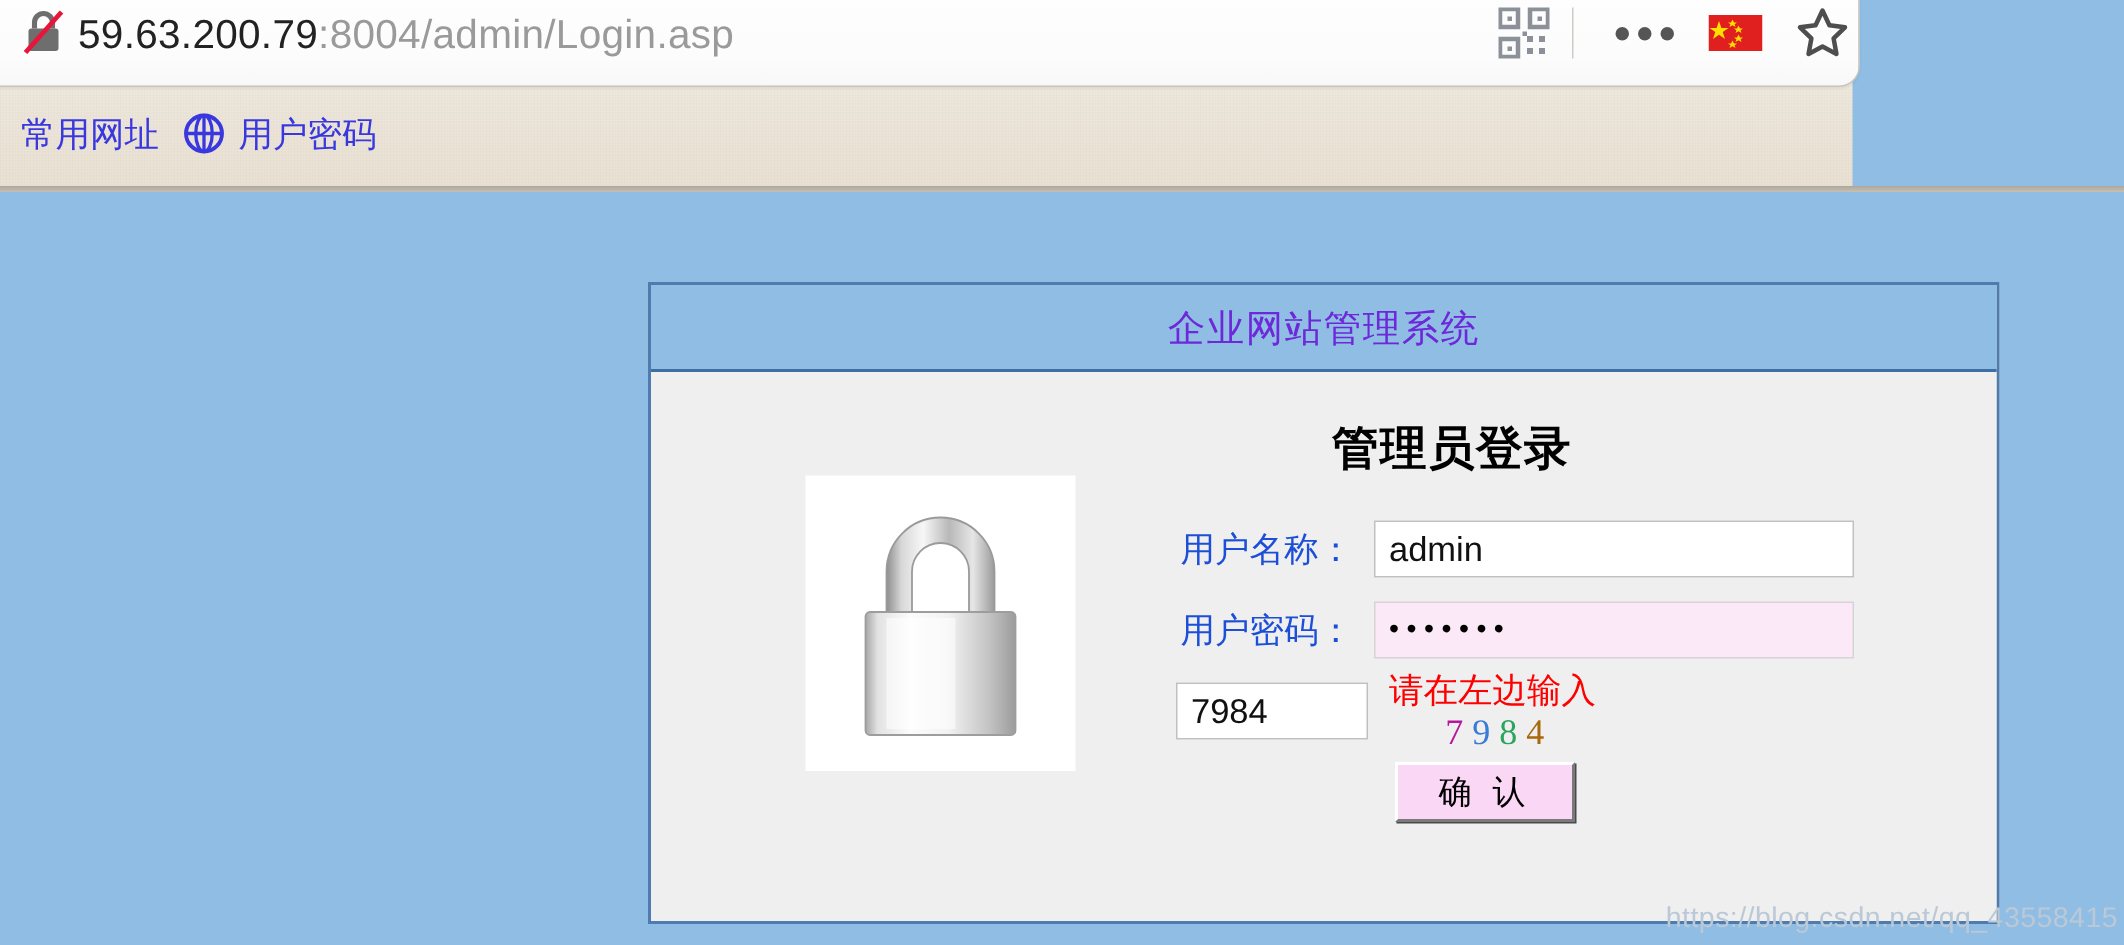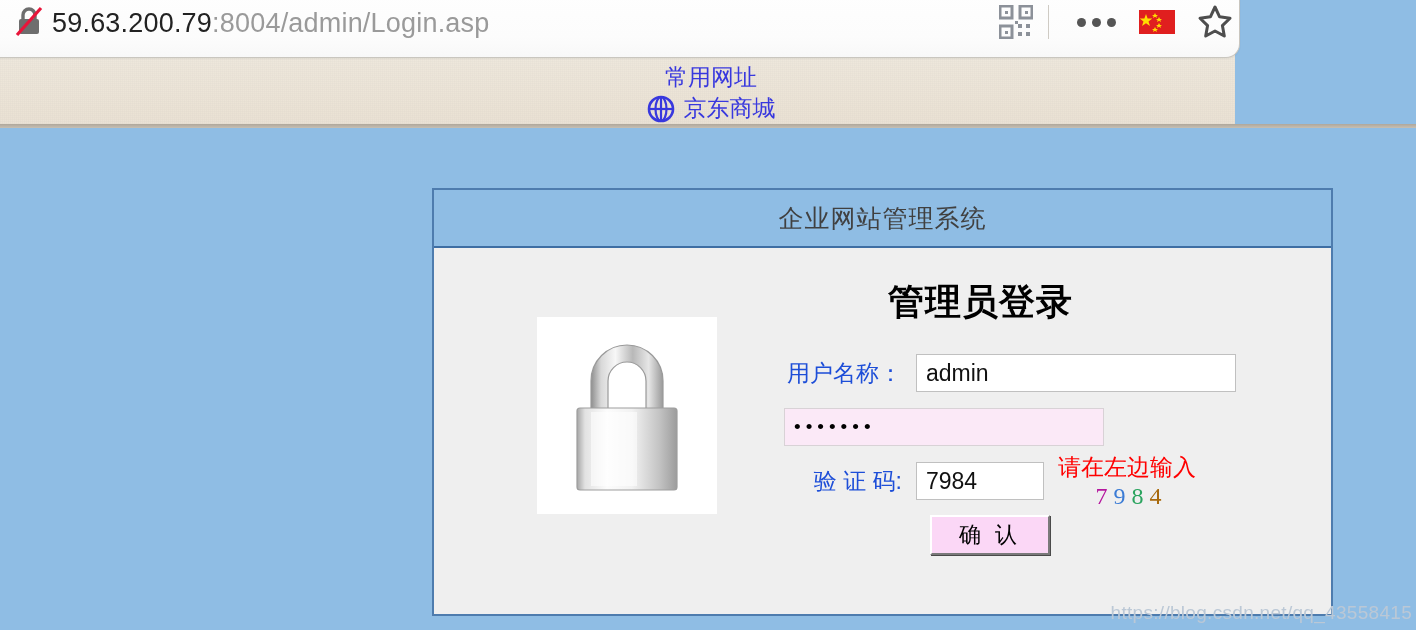--- a/index.html
+++ b/index.html
@@ -72,21 +72,20 @@
   .flag-icon { width: 60px; }
   .star-icon { width: 56px; }
 
   
   .bookmarks-bar {
     position: absolute;
     left: 0; top: 62px;
     width: 1416px; height: 54px;
     display: flex; align-items: center;
     padding-left: 6px;
-    flex-direction: column;
   }
   .bm-item {
     display: flex; align-items: center;
     height: 40px;
     padding: 0 8px;
     color: #3A3AE0;
     font-size: 23px;
     white-space: nowrap;
   }
   .bm-label { color: #3838DE; }
@@ -113,21 +112,21 @@
     background: #EFEFEF;
   }
   .panel-header {
     height: 58px;
     background: #8FBDE4;
     border-bottom: 2px solid #3E6EA3;
     display: flex; align-items: center; justify-content: center;
   }
   .panel-header-title {
     font-size: 25px;
-    color: #404040;
+    color: #6d28d9;
     letter-spacing: 1px;
   }
   .panel-body {
     position: relative;
     height: 366px;
     background: #EFEFEF;
   }
 
   .padlock-box {
     position: absolute;
@@ -136,21 +135,21 @@
     background: #FFFFFF;
     display: flex; align-items: center; justify-content: center;
   }
 
   .form-area {
     position: absolute;
     left: 350px; top: 30px;
     width: 540px;
   }
   .form-title {
-    font-size: 36px;
+    font-size: 31px;
     font-weight: bold;
     color: #000;
     margin: 0 0 26px 0;
     padding-left: 104px;
     letter-spacing: 1px;
   }
   .form-row {
     display: flex;
     align-items: center;
     margin-bottom: 14px;
@@ -299,21 +298,21 @@
     </div>
     <div class="bm-item">
       <span class="globe-icon">
         <svg width="28" height="28" viewBox="0 0 28 28">
           <circle cx="14" cy="14" r="12" fill="none" stroke="#3838DE" stroke-width="2.6"></circle>
           <ellipse cx="14" cy="14" rx="5.5" ry="12" fill="none" stroke="#3838DE" stroke-width="2.2"></ellipse>
           <line x1="2" y1="14" x2="26" y2="14" stroke="#3838DE" stroke-width="2.2"></line>
           <line x1="14" y1="2" x2="14" y2="26" stroke="#3838DE" stroke-width="2.2"></line>
         </svg>
       </span>
-      <span class="bm-label">京东商城</span>
+      <span class="bm-label">用户密码</span>
     </div>
   </div>
 
   <div class="chrome-bottom-line"></div>
 </div>
 
 <div class="page">
 
   <div class="login-panel">
 
@@ -351,25 +350,25 @@
 
       <div class="form-area">
         <div class="form-title">管理员登录</div>
 
         <div class="form-row">
           <span class="form-label">用户名称：</span>
           <input class="text-input input-user" type="text" value="admin" style="">
         </div>
 
         <div class="form-row">
+          <span class="form-label">用户密码：</span>
           <input class="text-input input-pass" type="text" value="•••••••" style="">
         </div>
 
         <div class="form-row">
-          <span class="form-label">验 证 码:</span>
           <input class="text-input input-code" type="text" value="7984" style="">
           <span class="captcha-hint">
             <span>请在左边输入</span>
             <span class="captcha-digits"><span style="color: rgb(181, 23, 158);">7</span><span style="color: rgb(58, 123, 213);">9</span><span style="color: rgb(43, 164, 95);">8</span><span style="color: rgb(168, 105, 12);">4</span></span>
           </span>
         </div>
 
         <div class="button-row">
           <button class="classic-btn">确 认</button>
         </div>

